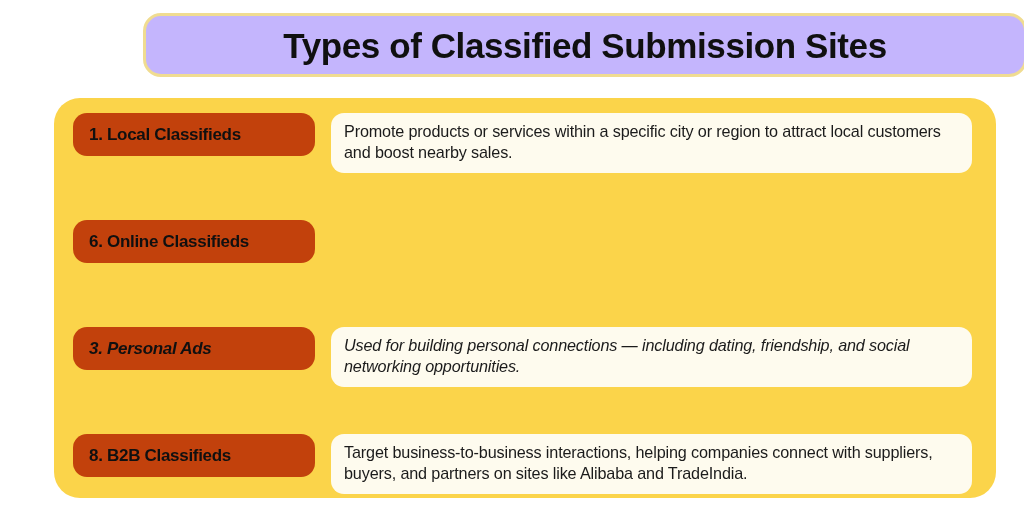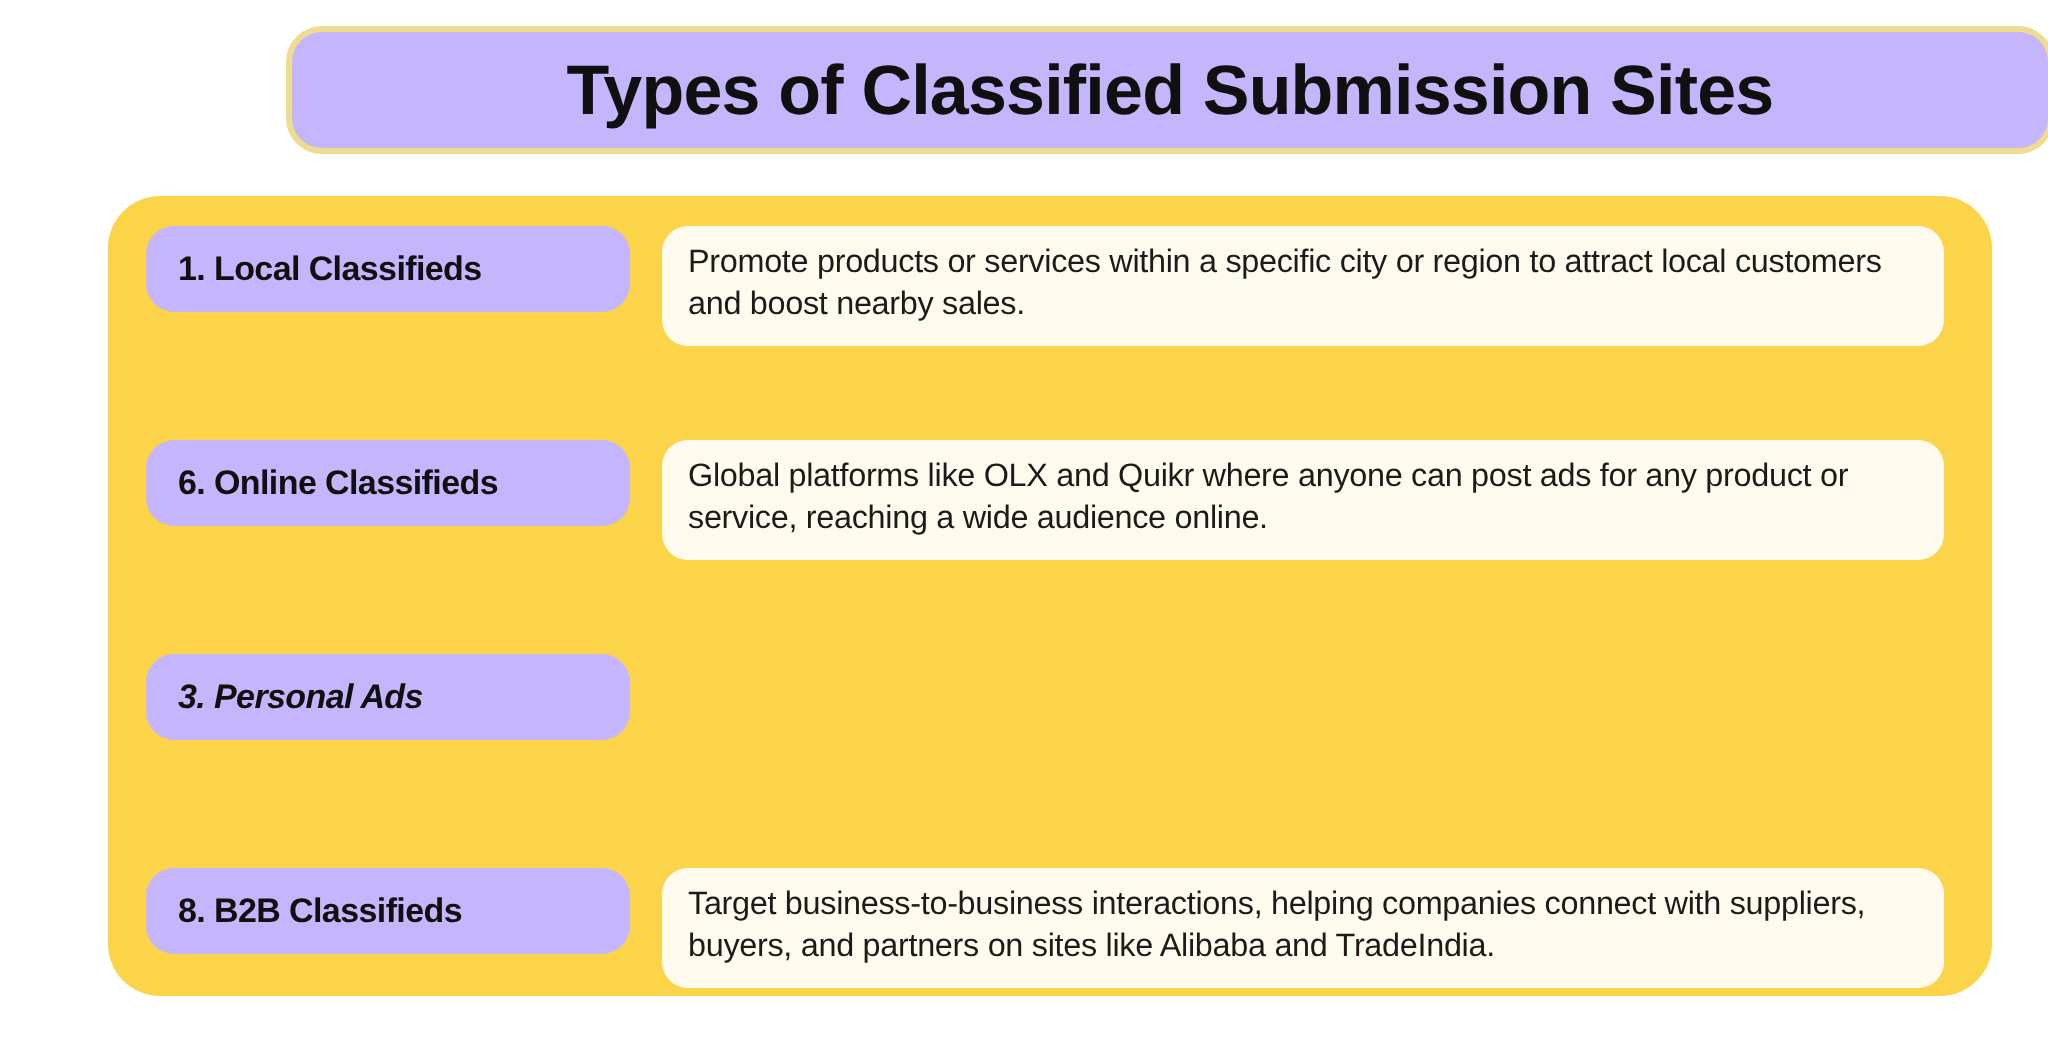--- a/index.html
+++ b/index.html
@@ -67,21 +67,21 @@
   .row-2 { top: 220px; }
   .row-3 { top: 327px; font-style: italic; }
   .row-4 { top: 434px; }
 
   .label-card {
     position: absolute;
     left: 73px;
     top: 0px;
     width: 242px;
     height: 43px;
-    background: #c4b5fd;
+    background: #c2410c;
     border-radius: 14px;
     display: flex;
     align-items: center;
     box-sizing: border-box;
     padding: 0 16px;
   }
   .label-text {
     font-family: "Liberation Sans", sans-serif;
     font-weight: bold;
     font-size: 17px;
@@ -130,28 +130,28 @@
     </div>
     <div class="desc-card">
       <span class="desc-text">Promote products or services within a specific city or region to attract local customers and boost nearby sales.</span>
     </div>
   </div>
 
   <div class="row row-2">
     <div class="label-card">
       <span class="label-text">6. Online Classifieds</span>
     </div>
-    <div class="desc-card">
-      <span class="desc-text">Global platforms like OLX and Quikr where anyone can post ads for any product or service, reaching a wide audience online.</span>
-    </div>
   </div>
 
   <div class="row row-3">
     <div class="label-card">
       <span class="label-text">3. Personal Ads</span>
+    </div>
+    <div class="desc-card">
+      <span class="desc-text">Used for building personal connections — including dating, friendship, and social networking opportunities.</span>
     </div>
   </div>
 
   <div class="row row-4">
     <div class="label-card">
       <span class="label-text">8. B2B Classifieds</span>
     </div>
     <div class="desc-card">
       <span class="desc-text">Target business-to-business interactions, helping companies connect with suppliers, buyers, and partners on sites like Alibaba and TradeIndia.</span>
     </div>

